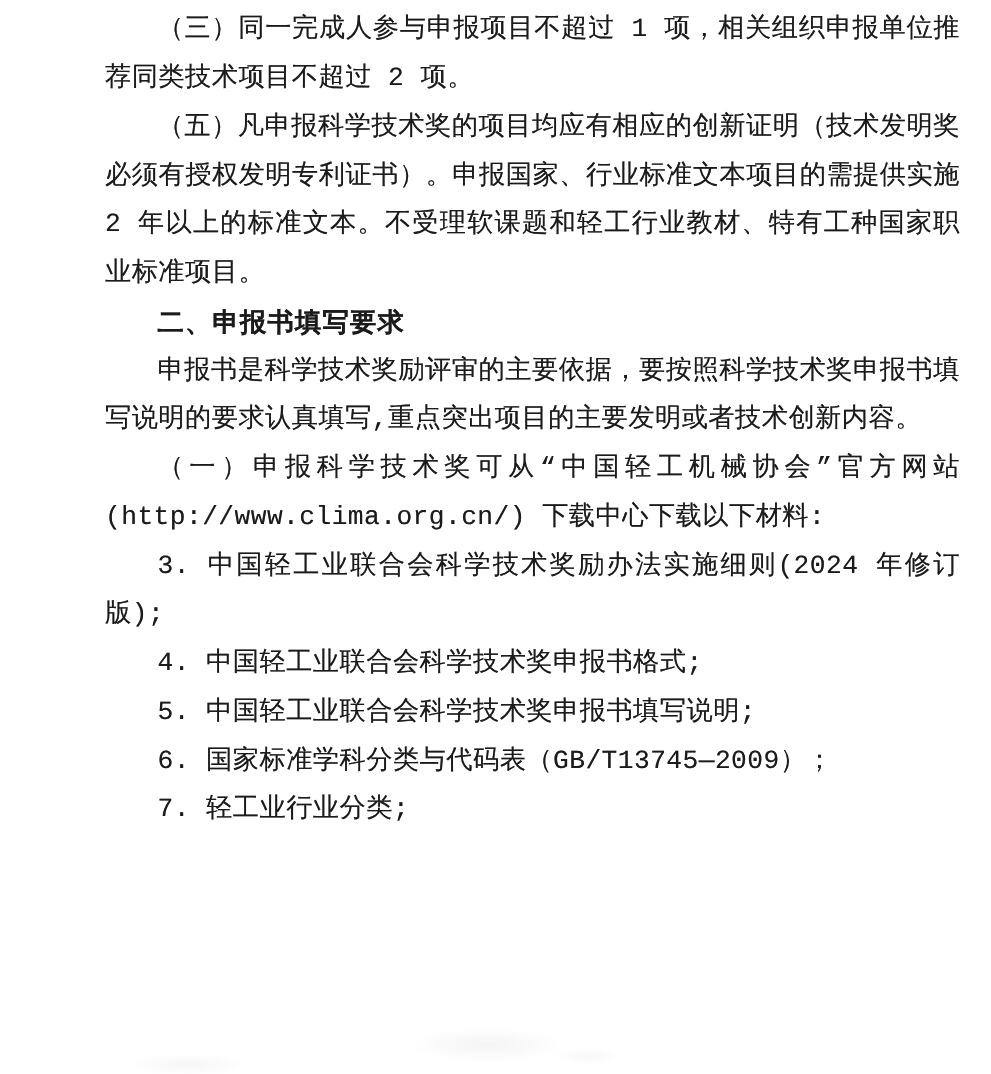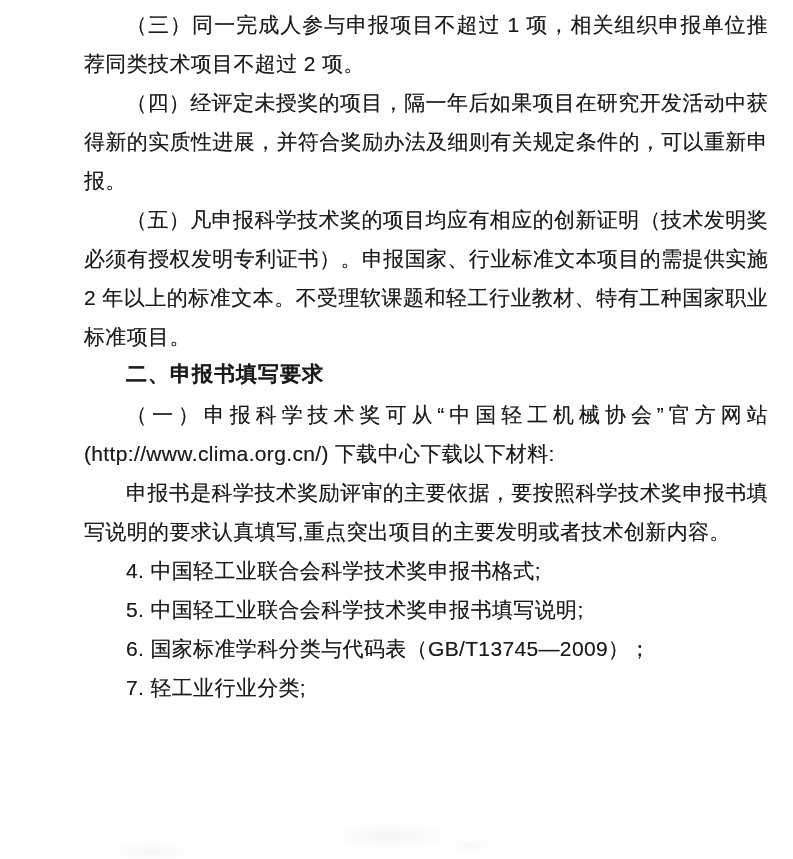--- a/index.html
+++ b/index.html
@@ -27,40 +27,40 @@
   }
   .block {
     margin: 0;
     padding: 0;
     text-indent: 2em;
     font-size: 21px;
     line-height: 39px;
     letter-spacing: 0.35px;
     text-align: justify;
     color: #1b1b1b;
-    font-family: Liberation Sans, sans-serif;
+    font-family: Liberation Mono, monospace;
     
     text-shadow: 0 0 0.4px rgba(20,20,20,0.55);
   }
   .block.heading {
     font-weight: bold;
-    font-family: Liberation Mono, monospace;
+    font-family: Liberation Serif, serif;
     letter-spacing: 1px;
     text-shadow: 0 0 0.5px rgba(10,10,10,0.7);
   }
 </style>
 </head>
 <body>
 
 <div class="page">
   <div class="doc-body">
       <p class="block paragraph">（三）同一完成人参与申报项目不超过 1 项，相关组织申报单位推荐同类技术项目不超过 2 项。</p>
-      <p class="block paragraph">（四）经评定未授奖的项目，隔一年后如果项目在研究开发活动中获得新的实质性进展，并符合奖励办法及细则有关规定条件的，可以重新申报。</p>
       <p class="block paragraph">（五）凡申报科学技术奖的项目均应有相应的创新证明（技术发明奖必须有授权发明专利证书）。申报国家、行业标准文本项目的需提供实施 2 年以上的标准文本。不受理软课题和轻工行业教材、特有工种国家职业标准项目。</p>
       <p class="block heading">二、申报书填写要求</p>
+      <p class="block paragraph">申报书是科学技术奖励评审的主要依据，要按照科学技术奖申报书填写说明的要求认真填写,重点突出项目的主要发明或者技术创新内容。</p>
       <p class="block paragraph">（一）申报科学技术奖可从“中国轻工机械协会”官方网站 (http://www.clima.org.cn/) 下载中心下载以下材料:</p>
-      <p class="block paragraph">申报书是科学技术奖励评审的主要依据，要按照科学技术奖申报书填写说明的要求认真填写,重点突出项目的主要发明或者技术创新内容。</p>
+      <p class="block list-item">3. 中国轻工业联合会科学技术奖励办法实施细则(2024 年修订版);</p>
       <p class="block list-item">4. 中国轻工业联合会科学技术奖申报书格式;</p>
       <p class="block list-item">5. 中国轻工业联合会科学技术奖申报书填写说明;</p>
       <p class="block list-item">6. 国家标准学科分类与代码表（GB/T13745—2009）；</p>
       <p class="block list-item">7. 轻工业行业分类;</p>
     </div>
 </div>
 
 </body></html>

